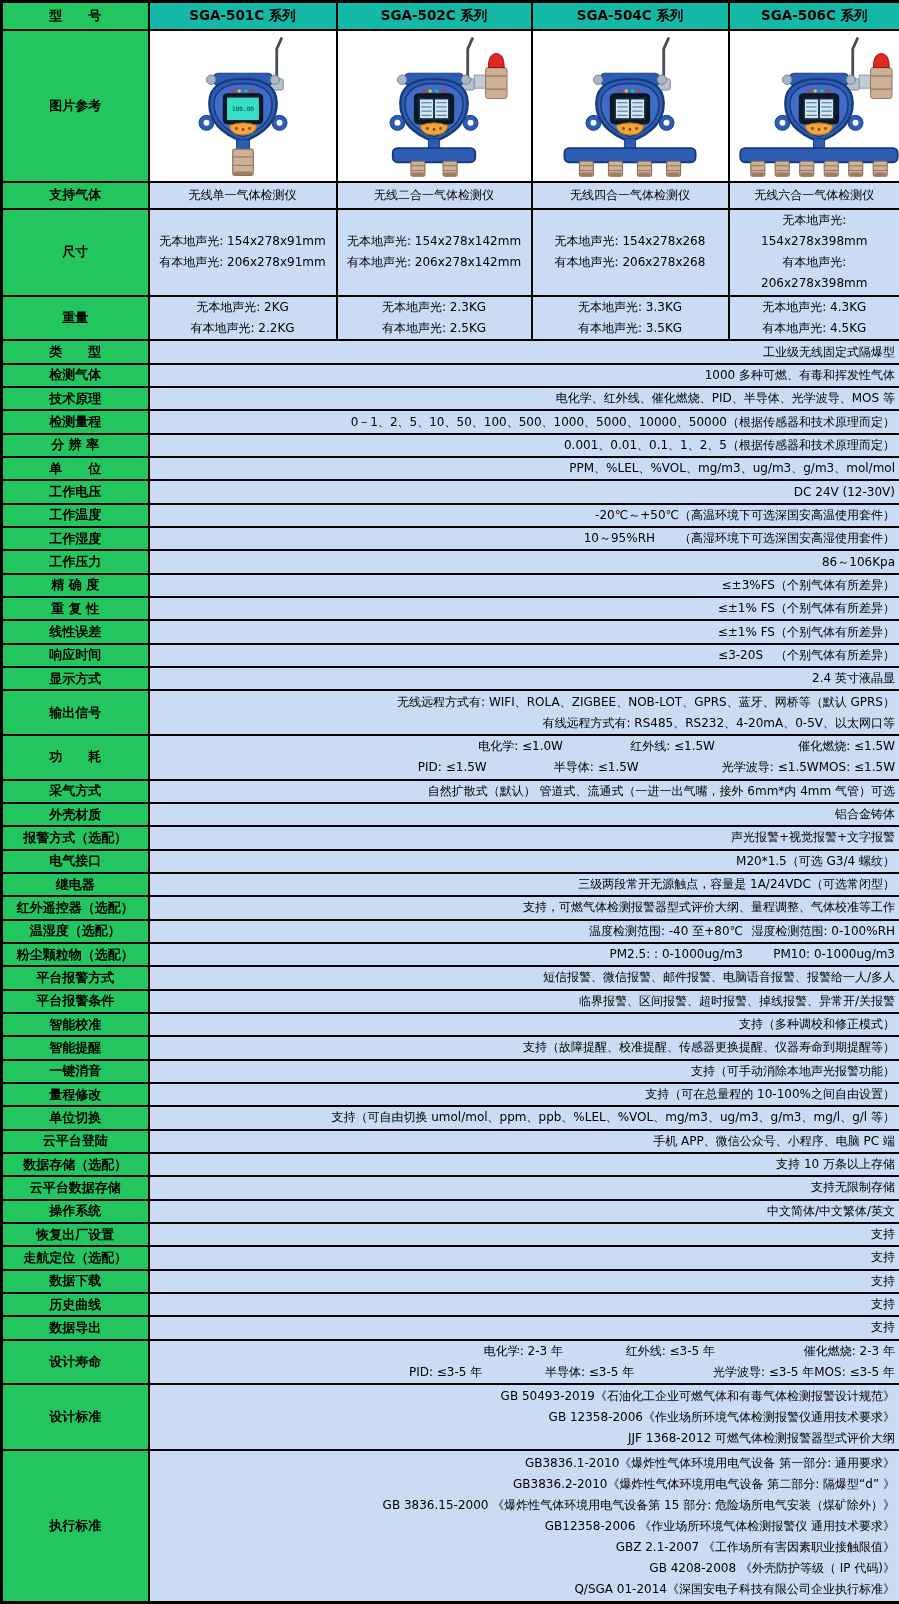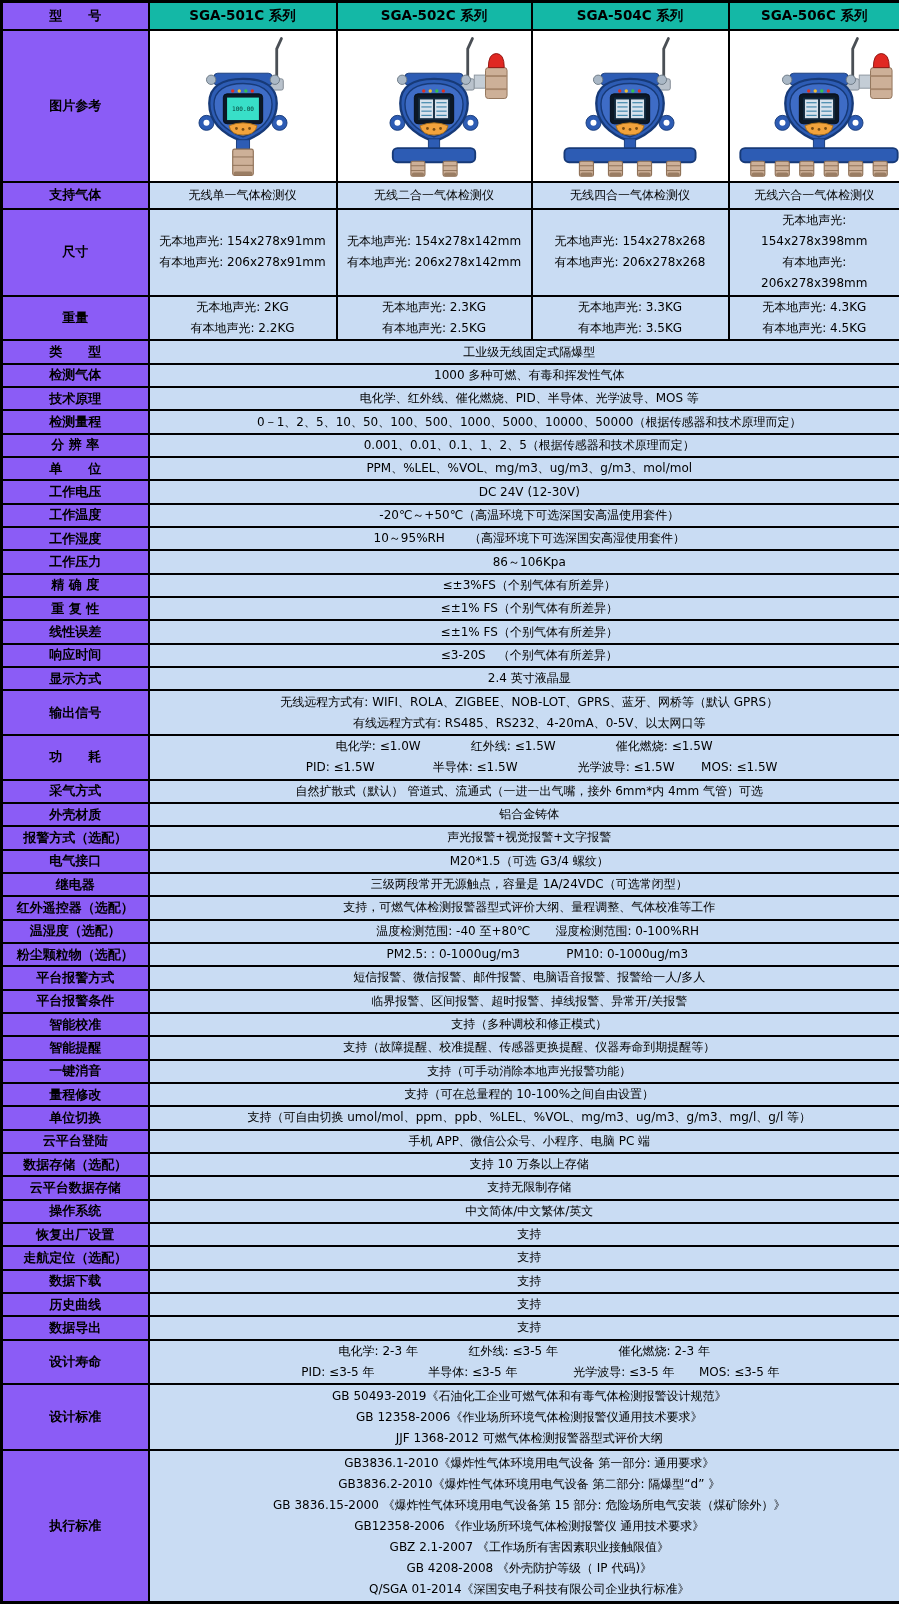--- a/index.html
+++ b/index.html
@@ -1,28 +1,28 @@
 <!DOCTYPE html>
 <html><head>
 <meta charset="utf-8">
 <style>
   html,body{margin:0;padding:0;background:#fff;}
   body{width:899px;font-family:"DejaVu Sans",sans-serif;color:#000;}
   table{width:899px;height:1604px;border-collapse:collapse;table-layout:fixed;border:3px solid #000;background:#c9dcf3;}
   td,th{border:2px solid #000;padding:0;overflow:hidden;vertical-align:middle;}
-  .lbl{background:#8b5cf6;font-weight:bold;font-size:13px;text-align:center;white-space:pre-wrap;line-height:16px;}
+  .lbl{background:#22c55e;font-weight:bold;font-size:13px;text-align:center;white-space:pre-wrap;line-height:16px;}
   .model-cell{background:#14b8a6;font-weight:bold;font-size:13.5px;text-align:center;}
-  .val{background:#c9dcf3;font-size:12px;text-align:center;padding:0 4px 0 14px;}
+  .val{background:#c9dcf3;font-size:12px;text-align:right;padding:0 4px 0 14px;}
   .cmp{text-align:center;padding:0 8px;margin-left:25px;}
   .img-cell{background:#ffffff;text-align:center;padding:0;}
   .line{line-height:21px;white-space:pre-wrap;overflow:hidden;}
   .seg{display:inline-block;white-space:pre;}
   .seg-0{min-width:118px;}
   .seg-1{min-width:152px;}
-  .seg-2{min-width:150px;}
+  .seg-2{min-width:150px;margin-left:30px;}
   .seg-3{min-width:0;}
   .two .seg-0{min-width:196px;}
   tr.hh{height:28px} tr.hi{height:109px} tr.hs{height:26px} tr.h2c{height:43px}
   tr.h1{height:21px} tr.h2{height:42px} tr.h3{height:63px} tr.h7{height:147px}
   svg{display:block;margin:0 auto;}
 </style>
 </head>
 <body>
 
 <table id="spec-table">

